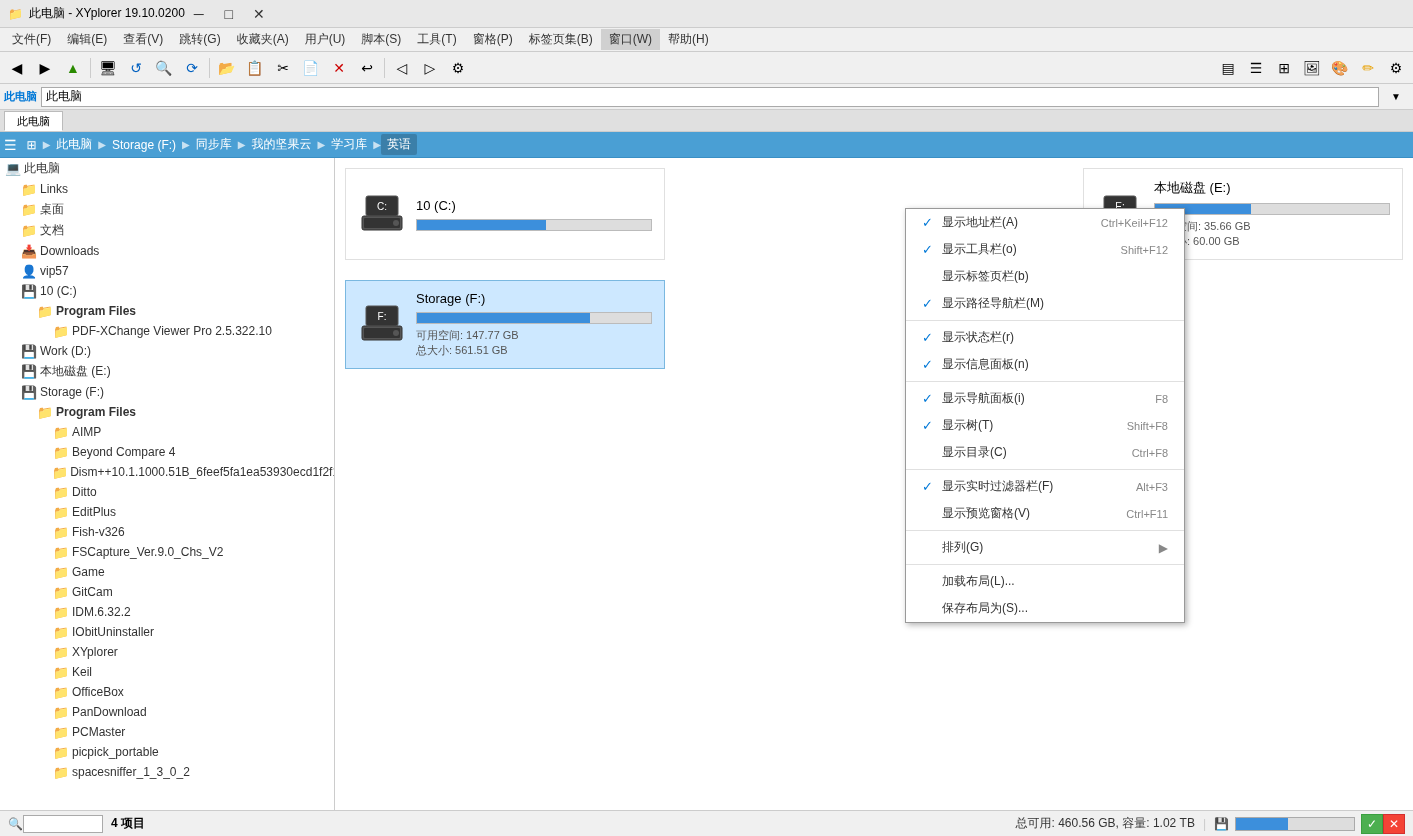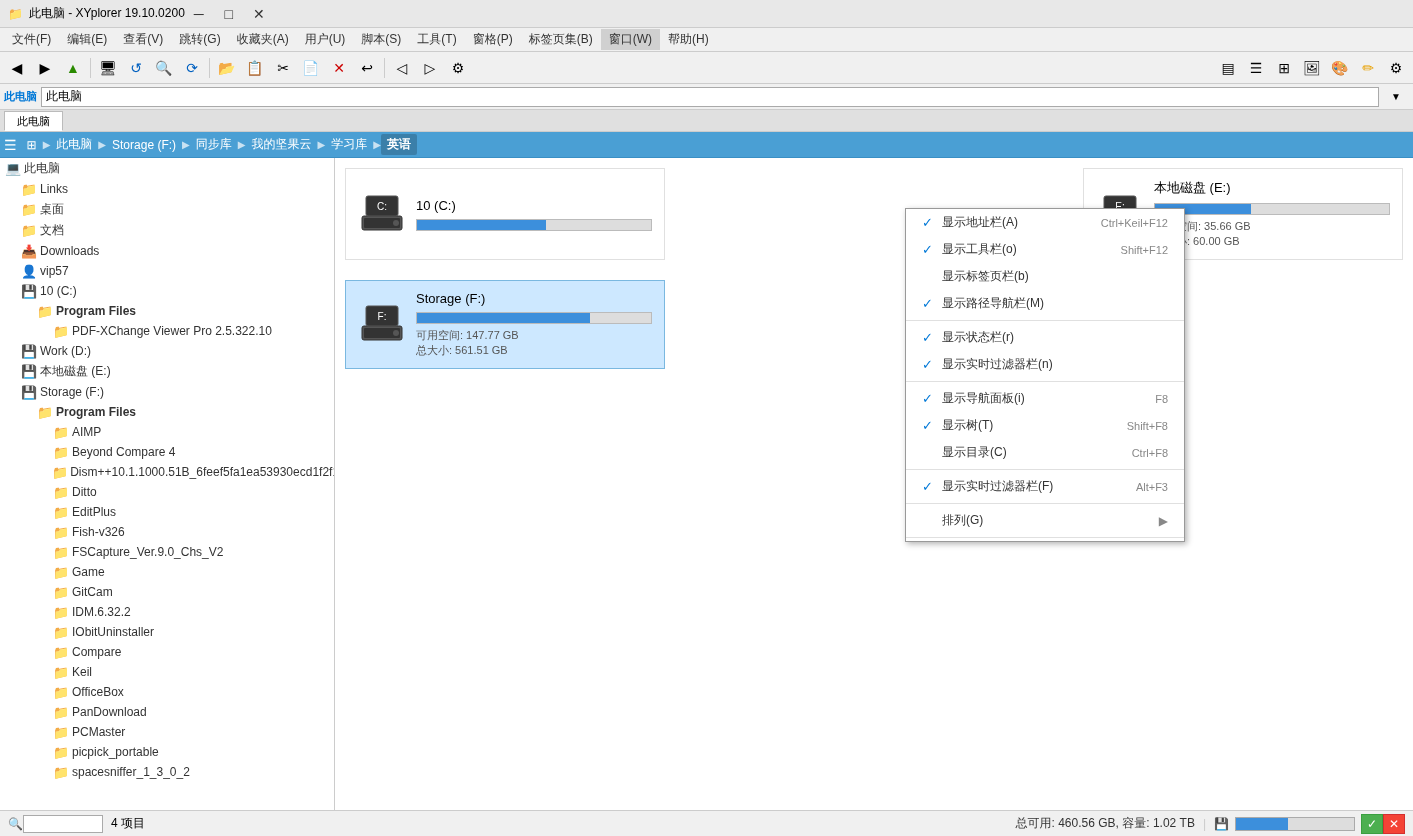--- a/index.html
+++ b/index.html
@@ -27,21 +27,21 @@
     
     #tabbar { background: #e0e0e0; height: 22px; display: flex; align-items: flex-end; padding: 0 4px; border-bottom: 1px solid #ccc; }
     .tab { height: 20px; padding: 0 12px; background: #d0d0d0; border: 1px solid #bbb; border-bottom: none; cursor: pointer; font-size: 11px; display: flex; align-items: center; }
     .tab.active { background: white; border-bottom: 1px solid white; }
 
     
     #breadcrumb { background: #4a9fd4; height: 26px; display: flex; align-items: center; padding: 0 4px; border-bottom: 1px solid #3a8fc4; }
     #breadcrumb .bc-icon { color: white; margin-right: 4px; font-size: 14px; }
     #breadcrumb .bc-item { color: white; font-size: 12px; padding: 2px 6px; cursor: pointer; }
     #breadcrumb .bc-sep { color: rgba(255,255,255,0.7); font-size: 10px; }
-    #breadcrumb .bc-item.active { background: rgba(0,0,0,0.2); border-radius: 2px; font-weight: bold; }
+    #breadcrumb .bc-item.active { background: rgba(0,0,0,0.2); border-radius: 2px; }
 
     
     #treepanel { width: 335px; background: white; border-right: 1px solid #ccc; overflow-y: auto; overflow-x: hidden; }
     .tree-item { display: flex; align-items: center; padding: 2px 0; cursor: pointer; font-size: 12px; color: #333; white-space: nowrap; }
     .tree-item .icon { width: 18px; height: 16px; display: inline-flex; align-items: center; justify-content: center; margin-right: 2px; font-size: 13px; }
 
     
     #contextmenu { position: absolute; left: 570px; top: 50px; width: 280px; background: white; border: 1px solid #999; box-shadow: 2px 2px 6px rgba(0,0,0,0.3); z-index: 100; }
     .cm-item { display: flex; align-items: center; padding: 5px 16px; cursor: pointer; font-size: 12px; color: #333; }
     .cm-item .cm-check { width: 20px; color: #0078d7; font-size: 13px; }
@@ -255,21 +255,21 @@
       <div class="tree-item" style="padding-left:52px;">
         <span class="icon" style="color:#e8a000;">📁</span>
         <span>IDM.6.32.2</span>
       </div>
       <div class="tree-item" style="padding-left:52px;">
         <span class="icon" style="color:#e8a000;">📁</span>
         <span>IObitUninstaller</span>
       </div>
       <div class="tree-item" style="padding-left:52px;">
         <span class="icon" style="color:#e8a000;">📁</span>
-        <span>Compare</span>
+        <span>XYplorer</span>
       </div>
       <div class="tree-item" style="padding-left:52px;">
         <span class="icon" style="color:#e8a000;">📁</span>
         <span>Keil</span>
       </div>
       <div class="tree-item" style="padding-left:52px;">
         <span class="icon" style="color:#e8a000;">📁</span>
         <span>OfficeBox</span>
       </div>
       <div class="tree-item" style="padding-left:52px;">
@@ -383,21 +383,21 @@
           <span class="cm-shortcut"></span>
         </div>
         <div class="cm-sep"></div>
         <div class="cm-item">
           <span class="cm-check">✓</span>
           <span class="cm-label">显示状态栏(r)</span>
           <span class="cm-shortcut"></span>
         </div>
         <div class="cm-item">
           <span class="cm-check">✓</span>
-          <span class="cm-label">显示实时过滤器栏(n)</span>
+          <span class="cm-label">显示信息面板(n)</span>
           <span class="cm-shortcut"></span>
         </div>
         <div class="cm-sep"></div>
         <div class="cm-item">
           <span class="cm-check">✓</span>
           <span class="cm-label">显示导航面板(i)</span>
           <span class="cm-shortcut">F8</span>
         </div>
         <div class="cm-item">
           <span class="cm-check">✓</span>
@@ -408,35 +408,48 @@
           <span class="cm-check"></span>
           <span class="cm-label">显示目录(C)</span>
           <span class="cm-shortcut">Ctrl+F8</span>
         </div>
         <div class="cm-sep"></div>
         <div class="cm-item">
           <span class="cm-check">✓</span>
           <span class="cm-label">显示实时过滤器栏(F)</span>
           <span class="cm-shortcut">Alt+F3</span>
         </div>
+        <div class="cm-item">
+          <span class="cm-check"></span>
+          <span class="cm-label">显示预览窗格(V)</span>
+          <span class="cm-shortcut">Ctrl+F11</span>
+        </div>
         <div class="cm-sep"></div>
         <div class="cm-item">
           <span class="cm-check"></span>
           <span class="cm-label">排列(G)</span>
           <span class="cm-arrow">▶</span>
         </div>
         <div class="cm-sep"></div>
+        <div class="cm-item">
+          <span class="cm-check"></span>
+          <span class="cm-label">加载布局(L)...</span>
+        </div>
+        <div class="cm-item">
+          <span class="cm-check"></span>
+          <span class="cm-label">保存布局为(S)...</span>
+        </div>
       </div>
     </div>
   </div>
 
   <div class="bottom-status">
     <span style="color:#888;">🔍</span>
     <input type="text" style="width: 80px; height: 18px; border: 1px solid rgb(170, 170, 170); font-size: 11px; padding: 0px 2px;">
-    <span style="margin-left:8px;">4 项目</span>
+    <span style="margin-left:8px;font-weight:bold;">4 项目</span>
     <div style="flex:1"></div>
     <span style="color:#333;">总可用: 460.56 GB, 容量: 1.02 TB</span>
     <span style="margin: 0 8px; color:#ccc;">|</span>
     <span style="color:#555;">💾</span>
     <div style="width:120px; height:14px; background:#ddd; border:1px solid #aaa; margin: 0 6px;">
       <div style="width:44%; height:100%; background:#3c8fdc;"></div>
     </div>
     <button style="width:22px; height:20px; background:#4caf50; border:1px solid #3a9f40; color:white; font-size:12px; cursor:pointer; display:flex; align-items:center; justify-content:center;">✓</button>
     <button style="width:22px; height:20px; background:#f44336; border:1px solid #d32f2f; color:white; font-size:12px; cursor:pointer; display:flex; align-items:center; justify-content:center;">✕</button>
   </div>

